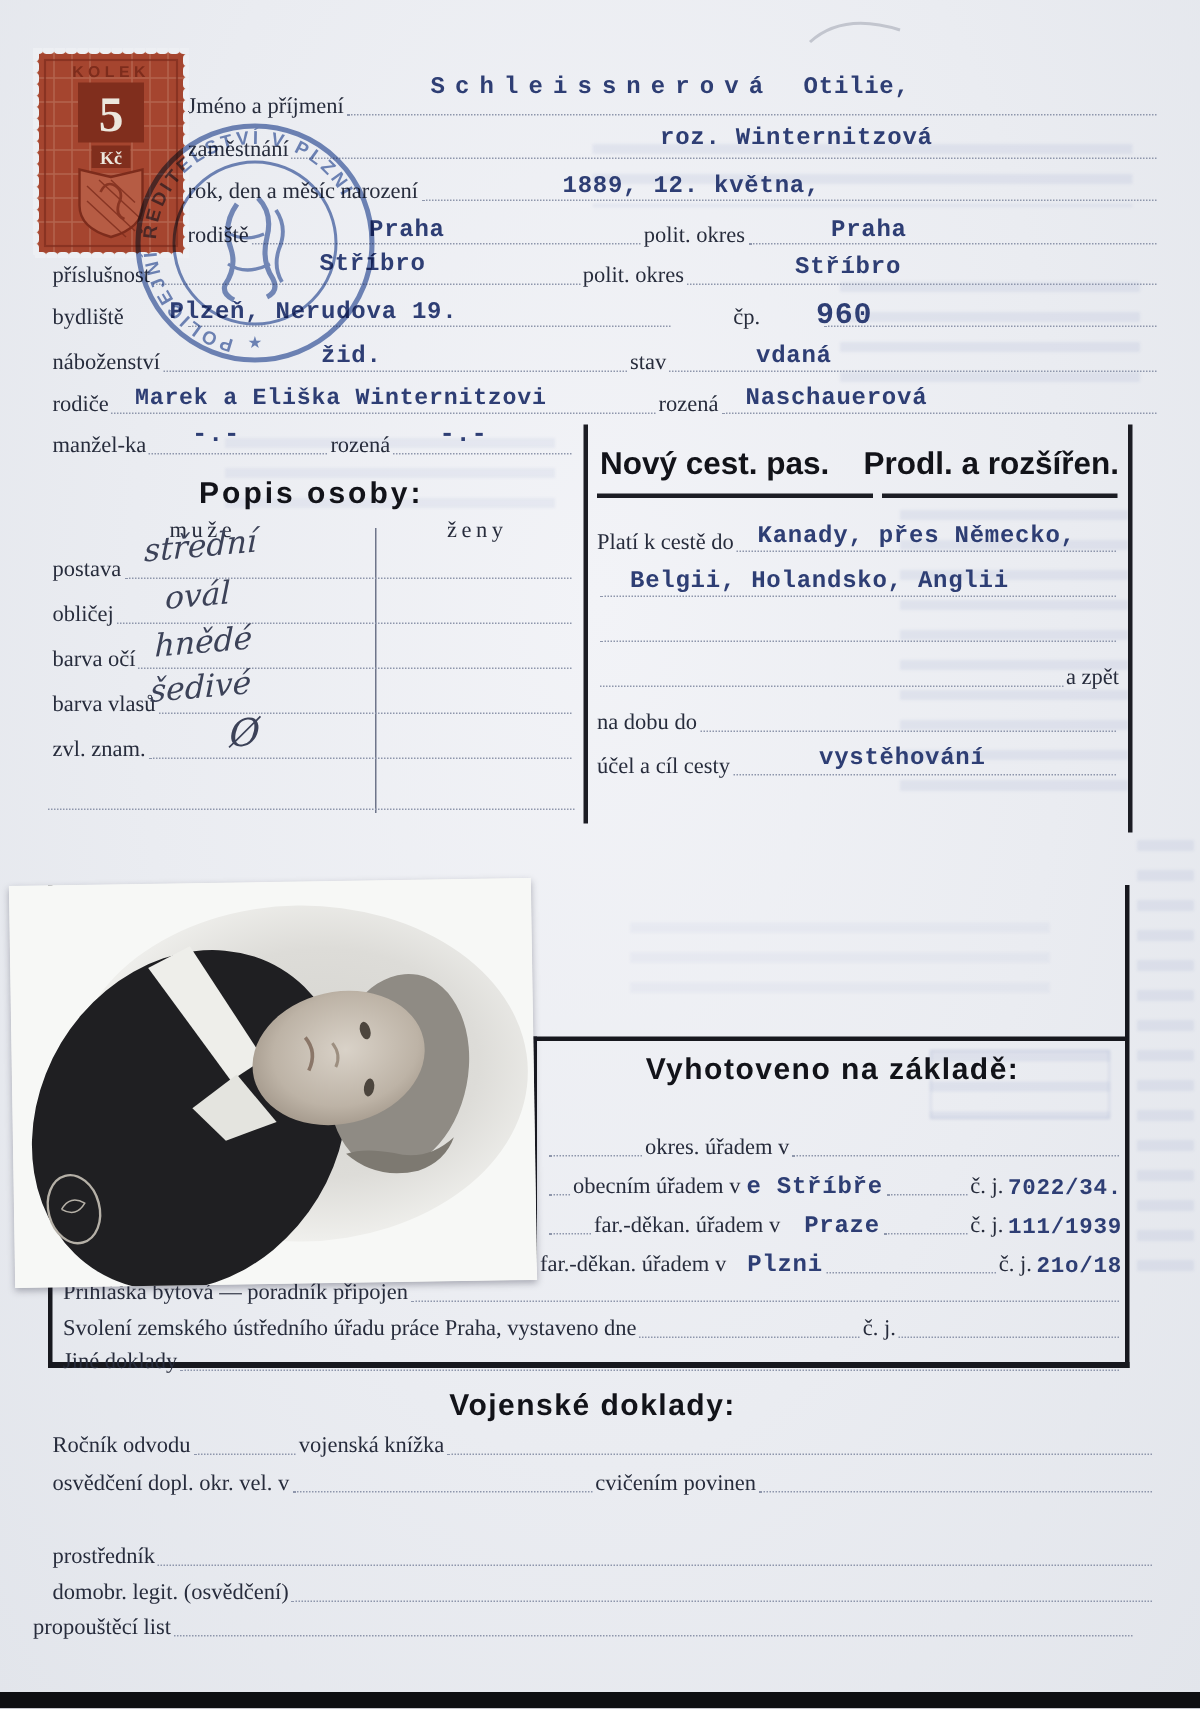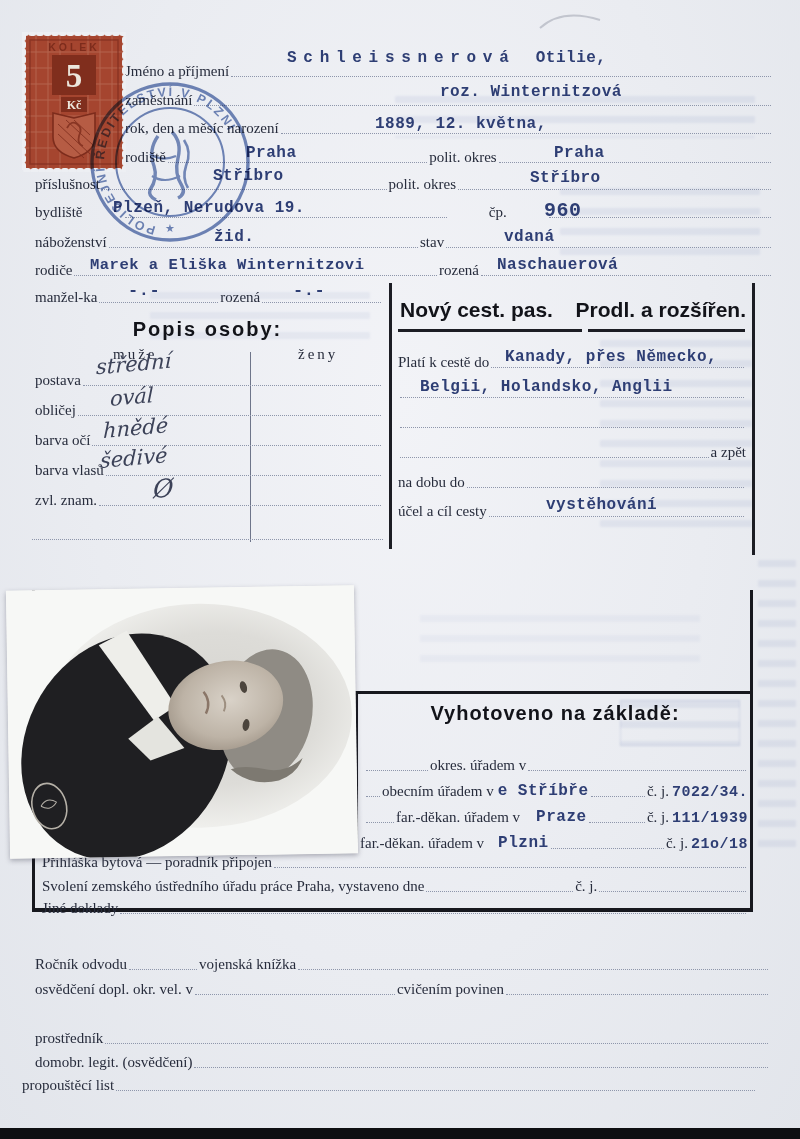--- a/index.html
+++ b/index.html
@@ -275,20 +275,21 @@
     <span class="lbl">Svolení zemského ústředního úřadu práce Praha, vystaveno dne</span>
     <span class="dots" style="flex-grow:1;"></span>
     <span class="lbl">č. j.</span>
     <span class="dots" style="flex-grow:1;"></span>
   </div>
   <div class="row" style="left:42px;top:896px;width:706px;height:20px;">
     <span class="lbl">Jiné doklady</span>
     <span class="dots"></span>
   </div>
 
+  <div class="h" style="position:absolute;left:0;top:926px;width:790px;text-align:center;font-size:20px;letter-spacing:1px;">Vojenské doklady:</div>
 
   <div class="row" style="left:35px;top:952px;width:735px;height:20px;">
     <span class="lbl">Ročník odvodu</span>
     <span class="dots" style="flex:0 0 68px;"></span>
     <span class="lbl">vojenská knížka</span>
     <span class="dots"></span>
   </div>
   <div class="row" style="left:35px;top:977px;width:735px;height:20px;">
     <span class="lbl">osvědčení dopl. okr. vel. v</span>
     <span class="dots" style="flex:0 0 200px;"></span>

